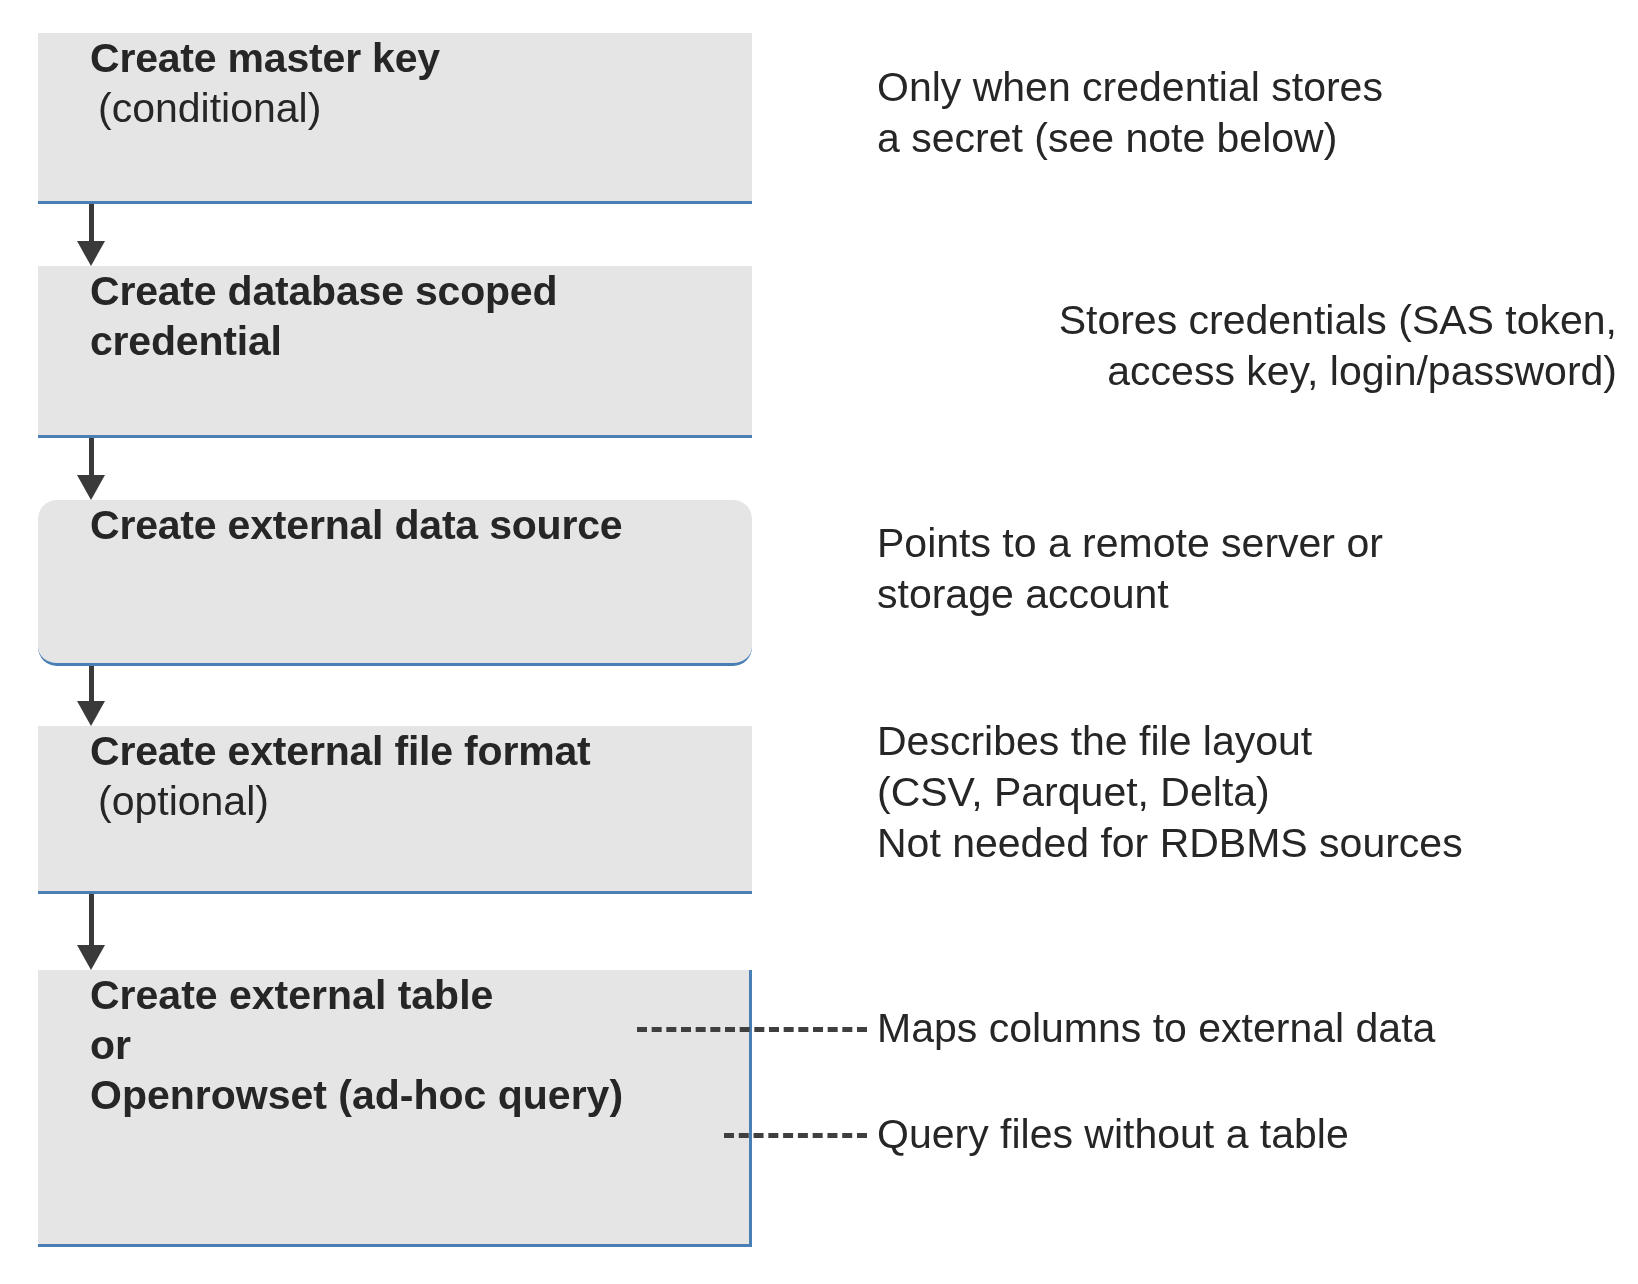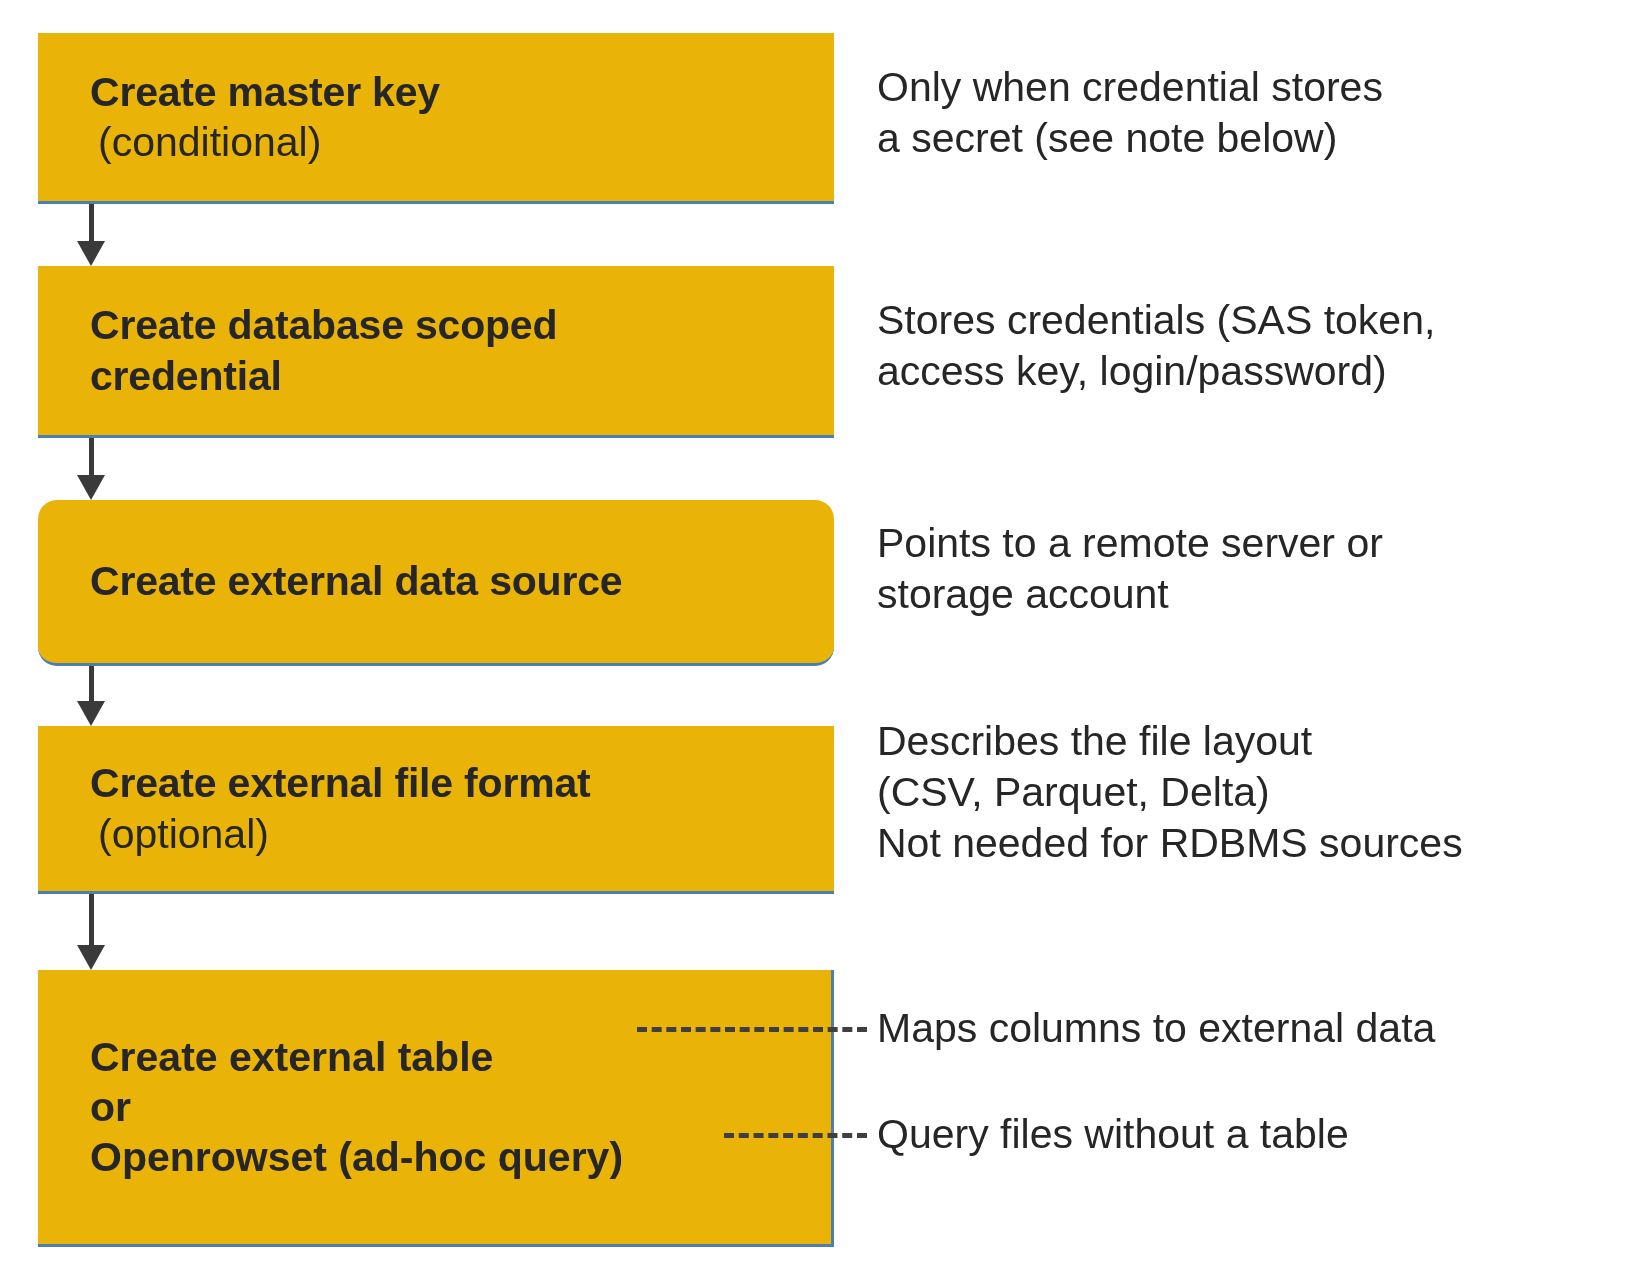--- a/index.html
+++ b/index.html
@@ -18,28 +18,27 @@
   #diagram {
     position: relative;
     width: 1638px;
     height: 1284px;
   }
 
   
   .step-box {
     position: absolute;
     left: 38px;
-    width: 796px;
-    background: #eab308;
+    width: 714px;
+    background: #e5e5e5;
     border-bottom: 3px solid #4a7fb5;
     border-right: 3px solid #4a7fb5;
     box-sizing: border-box;
     display: flex;
     flex-direction: column;
-    justify-content: center;
   }
   .step-box.no-side {
     border-right: none;
   }
 
   .box-inner {
     padding-left: 52px;
     padding-right: 10px;
   }
 
@@ -102,21 +101,21 @@
   .note {
     position: absolute;
     left: 877px;
     font-size: 41px;
     line-height: 1.24;
     color: #262626;
     white-space: pre-line;
     width: 740px;
   }
   #note-master-key  { top: 62px; }
-  #note-scoped-cred { top: 295px; }
+  #note-scoped-cred { top: 295px; text-align: right; }
   #note-data-source { top: 518px; }
   #note-file-format { top: 716px; }
   #note-maps-columns { top: 1003px; }
   #note-query-files  { top: 1109px; }
 
   
   .dashed-link {
     position: absolute;
     height: 0;
     border-top: 5px dashed #3f3f3f;

